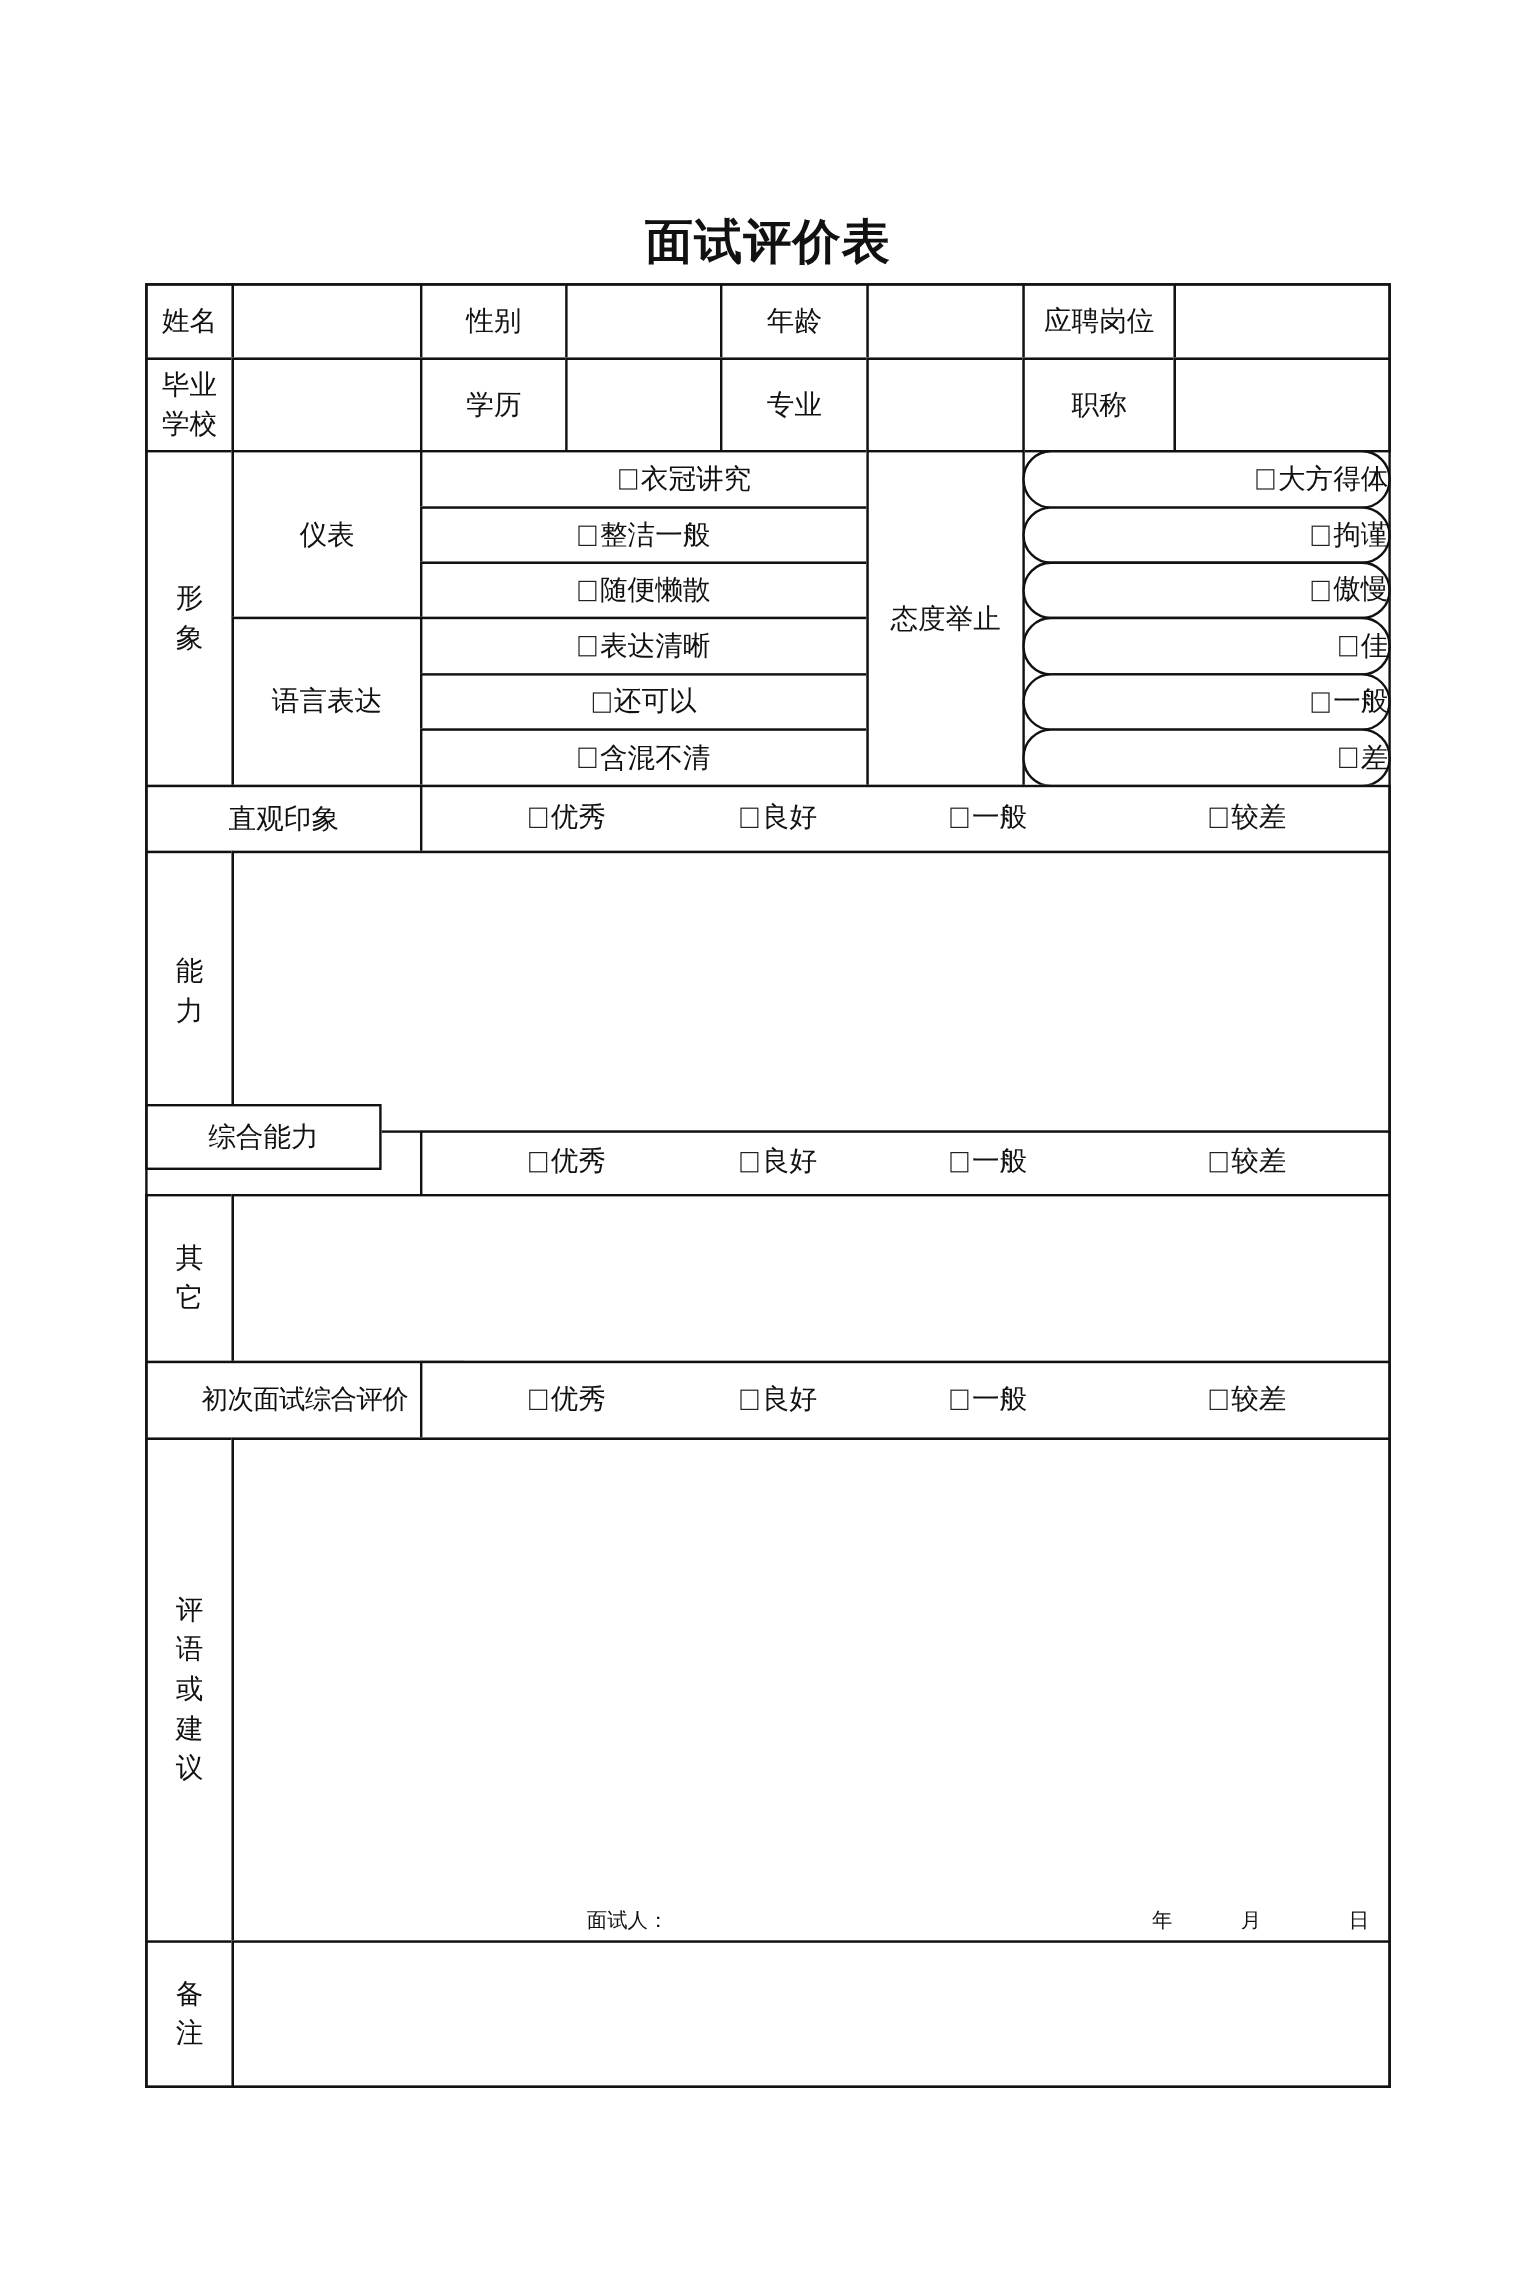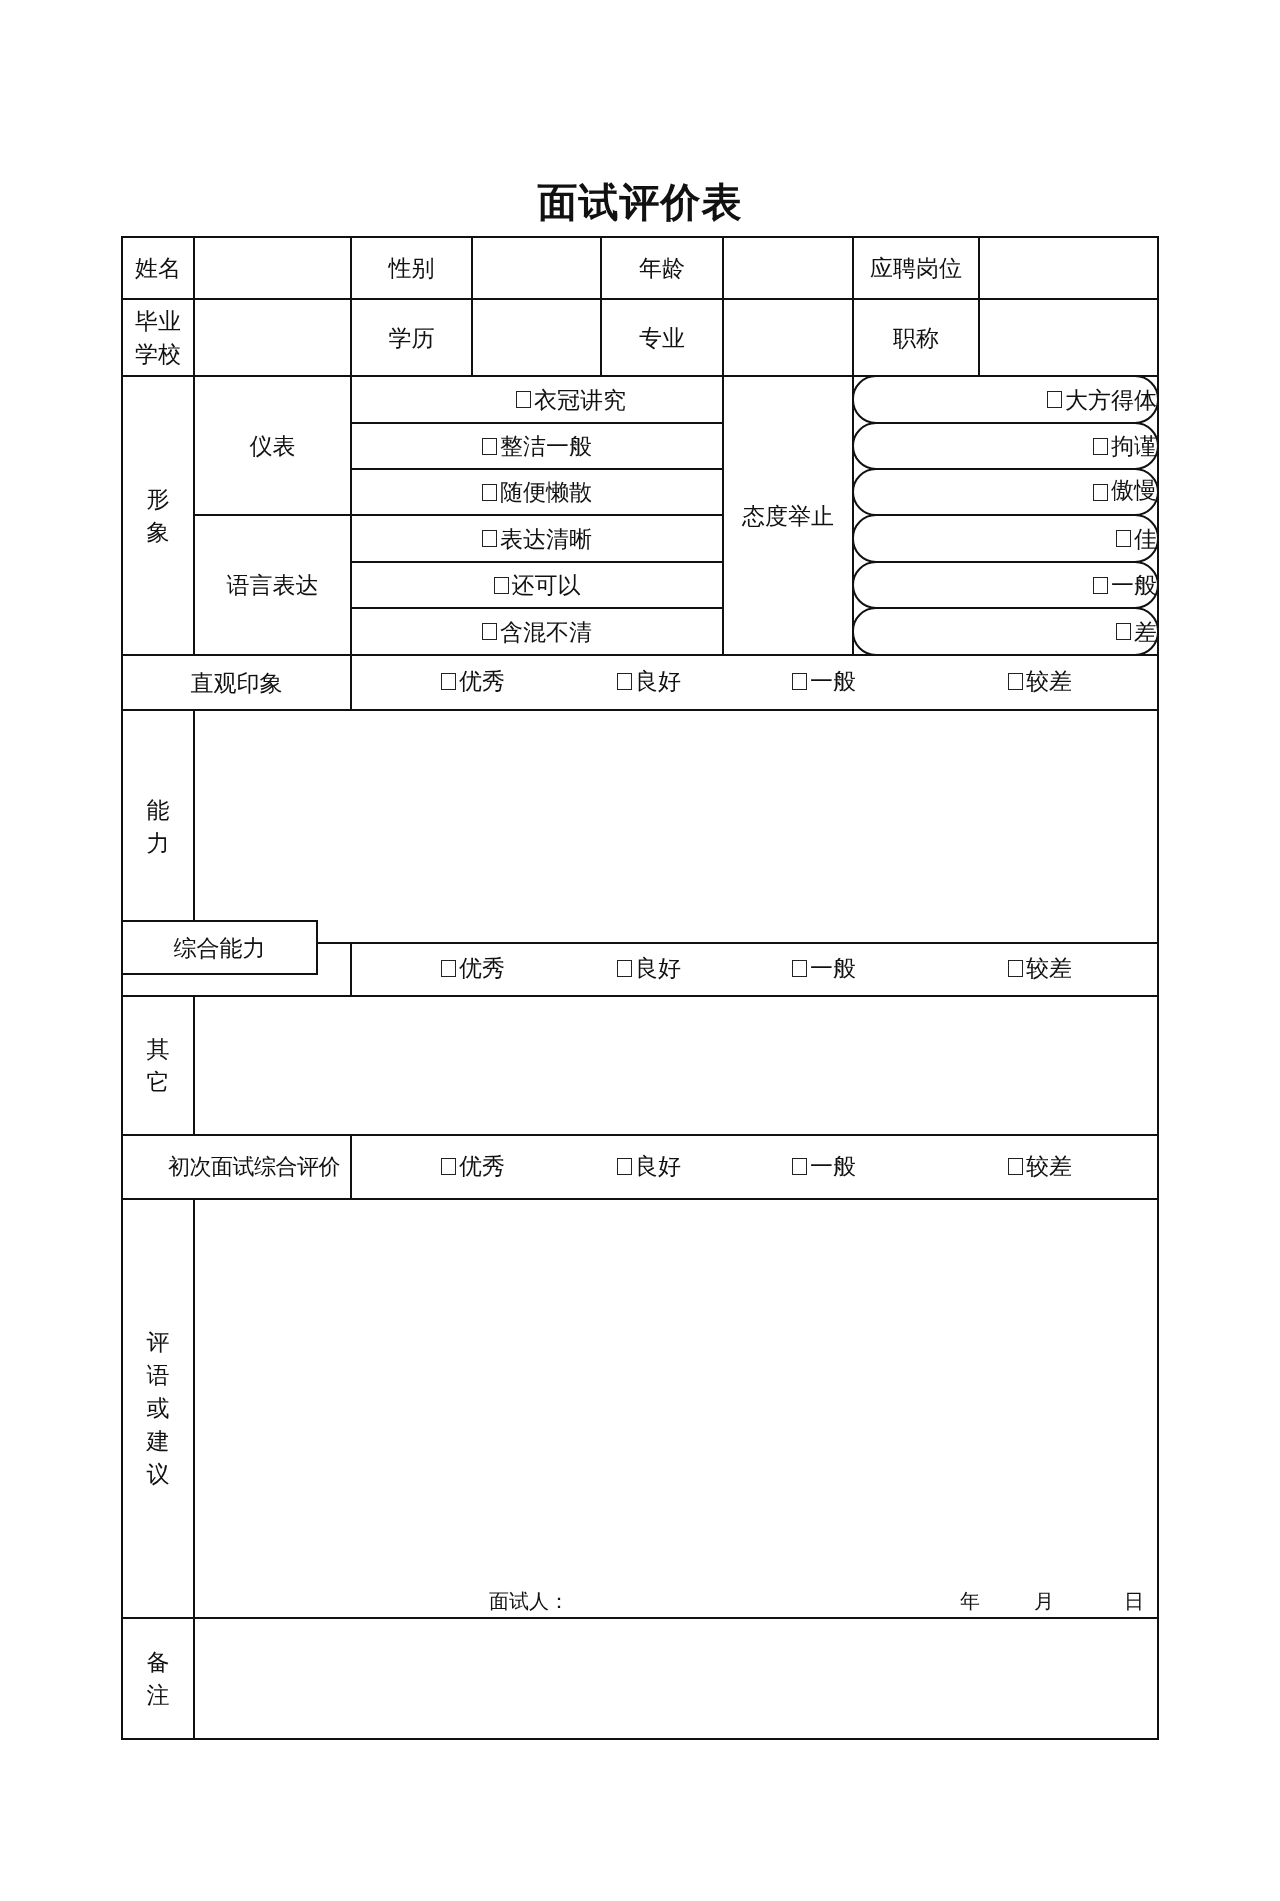--- a/index.html
+++ b/index.html
@@ -8,21 +8,21 @@
   .title { position: absolute; left: 0; width: 1280px; top: 178px; text-align: center;
            font-size: 40px; font-weight: bold; letter-spacing: 1px; line-height: 48px;
            font-family: "DejaVu Sans", sans-serif; }
   .cell { position: absolute; box-sizing: border-box; border: 2px solid #111111;
           display: flex; align-items: center; justify-content: center;
           font-size: 23px; line-height: 30px; text-align: center; background: #ffffff; }
   .cell.left { justify-content: flex-end; padding-left: 75px; border-radius: 24px; }
   .vtext { display: flex; flex-direction: column; align-items: center; line-height: 33px; }
   .opt { position: absolute; font-size: 23px; line-height: 30px; white-space: nowrap; display: flex; align-items: center; }
   .box { display: inline-block; width: 15px; height: 17px; border: 1.5px solid #222; margin-right: 3px; box-sizing: border-box; }
-  .sign { position: absolute; font-size: 20px; line-height: 30px; white-space: nowrap; }
+  .sign { position: absolute; font-size: 17px; line-height: 30px; white-space: nowrap; }
   .outer { position: absolute; left: 121px; top: 236px; width: 1038px; height: 1504px; box-sizing: border-box; border: 2px solid #111; pointer-events: none; }
 </style>
 </head>
 <body>
 
 <div class="title">面试评价表</div>
 
 <div class="cell" style="left:121px;top:236px;width:74px;height:64px;">姓名</div>
 <div class="cell" style="left:193px;top:236px;width:159px;height:64px;"></div>
 <div class="cell" style="left:350px;top:236px;width:123px;height:64px;">性别</div>

